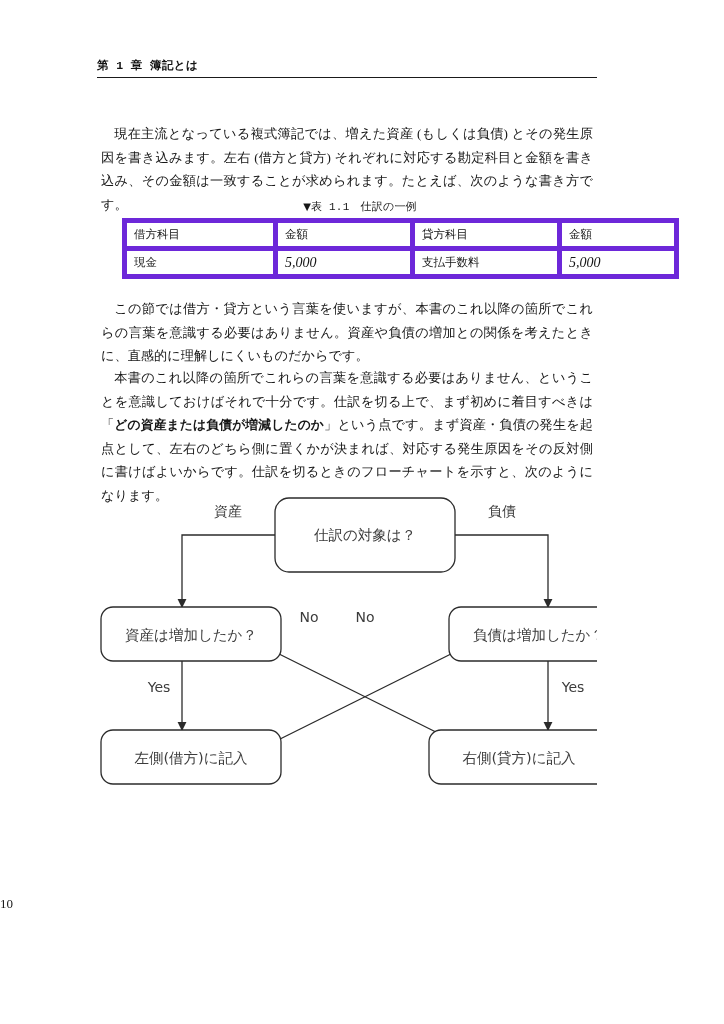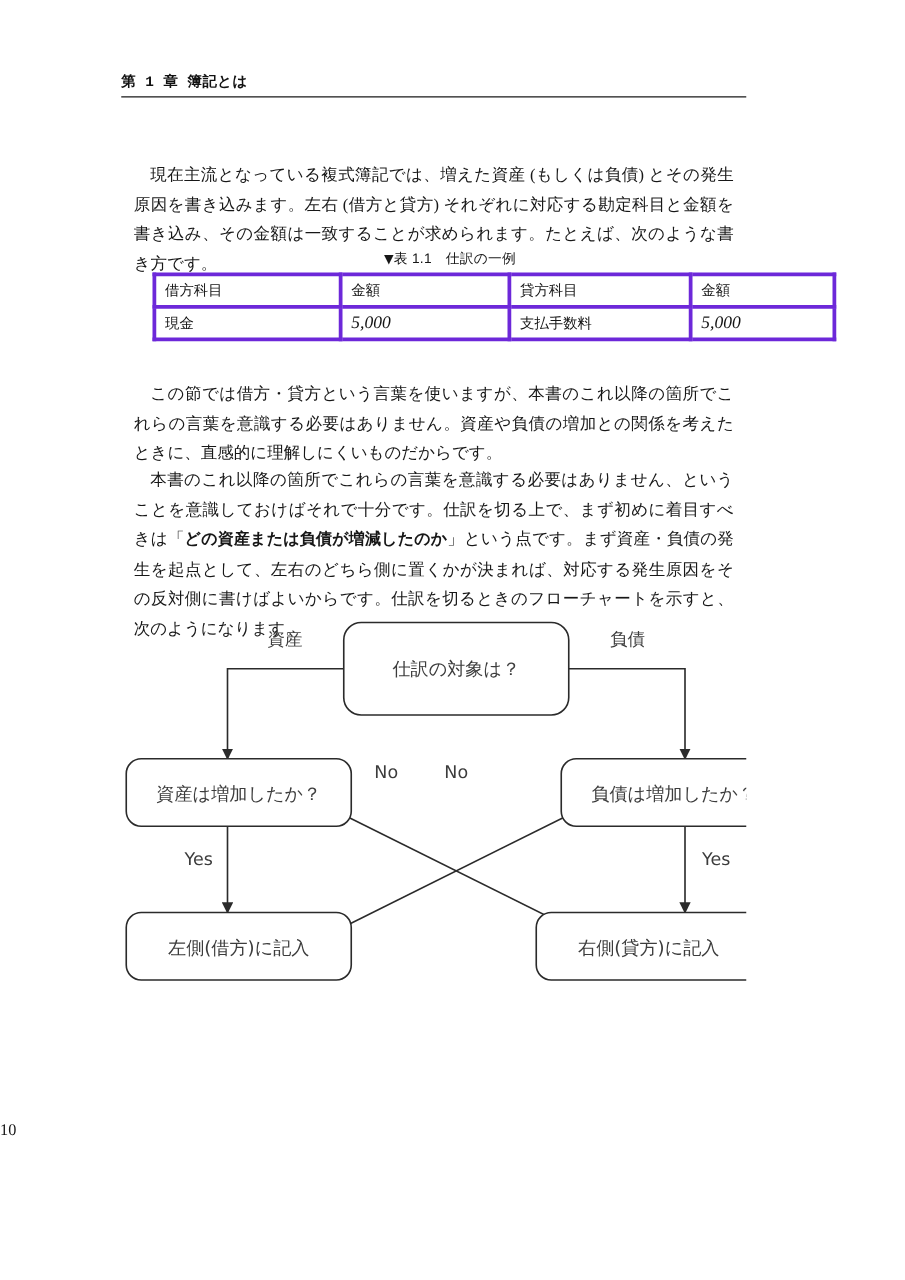--- a/index.html
+++ b/index.html
@@ -48,21 +48,21 @@
   .body-block {
     position: absolute;
     left: 97px;
     width: 500px;
     font-size: 13.2px;
     line-height: 23.5px;
     text-align: justify;
     color: #171717;
   }
   .para {
-    margin: 10px;
+    margin: 4px;
     text-indent: 1em;
   }
   .bold-inline {
     font-family: "DejaVu Sans", "Liberation Sans", sans-serif;
     font-weight: bold;
     font-size: 12.8px;
   }
 
   #para-1 { top: 118px; }
   #para-2 { top: 293px; }
@@ -77,28 +77,28 @@
   }
   .table-caption {
     font-family: "DejaVu Sans", "Liberation Sans", sans-serif;
     font-size: 11px;
     text-align: center;
     color: #171717;
     padding-bottom: 4px;
     letter-spacing: 0.2px;
   }
   .table-caption .tri { font-size: 10px; }
-  .table-caption .capnum { font-family: Liberation Sans, sans-serif; }
+  .table-caption .capnum { font-family: Liberation Mono, monospace; }
   table.jtable {
     border-collapse: collapse;
     width: 476px;
     table-layout: fixed;
   }
   table.jtable td {
-    border: 3px solid #6d28d9;
+    border: 5px solid #6d28d9;
     padding: 3px 7px;
     font-family: "DejaVu Sans", "Liberation Sans", sans-serif;
     font-size: 11.5px;
     color: #141414;
     height: 17px;
     vertical-align: middle;
     overflow: hidden;
     white-space: nowrap;
   }
   table.jtable .c0 { width: 132px; }

